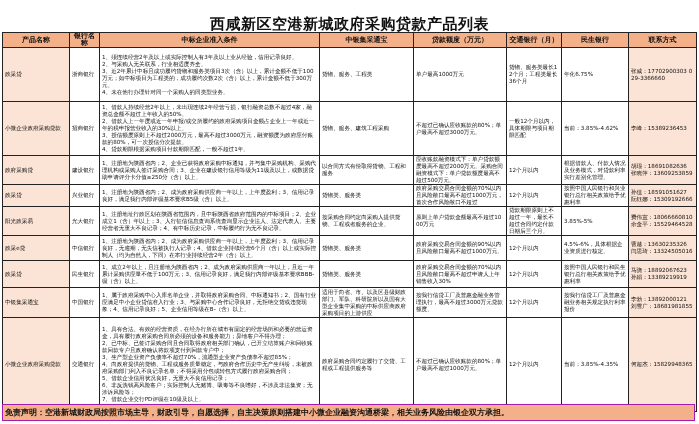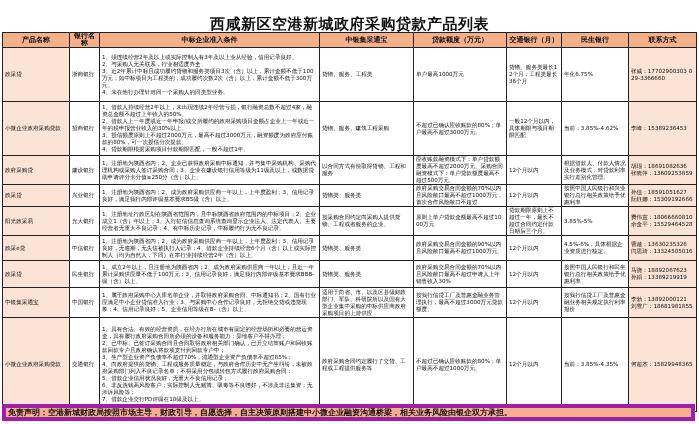--- a/index.html
+++ b/index.html
@@ -5,21 +5,21 @@
   html, body { margin:0; padding:0; background:#ffffff; }
   body { width:699px; height:424px; overflow:hidden; font-family:"DejaVu Sans", sans-serif; color:#111; position:relative; }
   .title { position:absolute; left:0; top:0; width:699px; height:49px; display:flex; align-items:center; justify-content:center; font-family:"DejaVu Serif", serif; font-size:15px; font-weight:bold; letter-spacing:0.5px; }
   table.grid { position:absolute; left:2px; top:32px; width:694px; border-collapse:collapse; table-layout:fixed; }
   table.grid th, table.grid td { border:1px solid #222; padding:0 2px; font-size:5.6px; line-height:7px; vertical-align:middle; overflow:hidden; word-break:break-all; }
   table.grid th { background:#f3b089; font-weight:bold; font-size:7px; height:14px; text-align:center;margin-left:44px; }
   td.prod { background:#fbe3d5; }
   td.contact { background:#fbe3d5; }
   td.cond { text-align:left; }
   .line { display:block; }
-  .footer { position:absolute; left:2px; top:404px; width:693px; height:17px; background:#f3b089; border:4px solid #a21caf; font-size:8px; font-weight:bold; display:flex; align-items:center; padding-left:2px; box-sizing:border-box; }
+  .footer { position:absolute; left:2px; top:404px; width:693px; height:17px; background:#f3b089; border:1px solid #a21caf; font-size:8px; font-weight:bold; display:flex; align-items:center; padding-left:2px; box-sizing:border-box; }
 </style>
 </head>
 <body>
 
 <div class="title">西咸新区空港新城政府采购贷款产品列表</div>
 
 <table class="grid">
   <colgroup>
     <col style="width:67px">
       <col style="width:30px">

